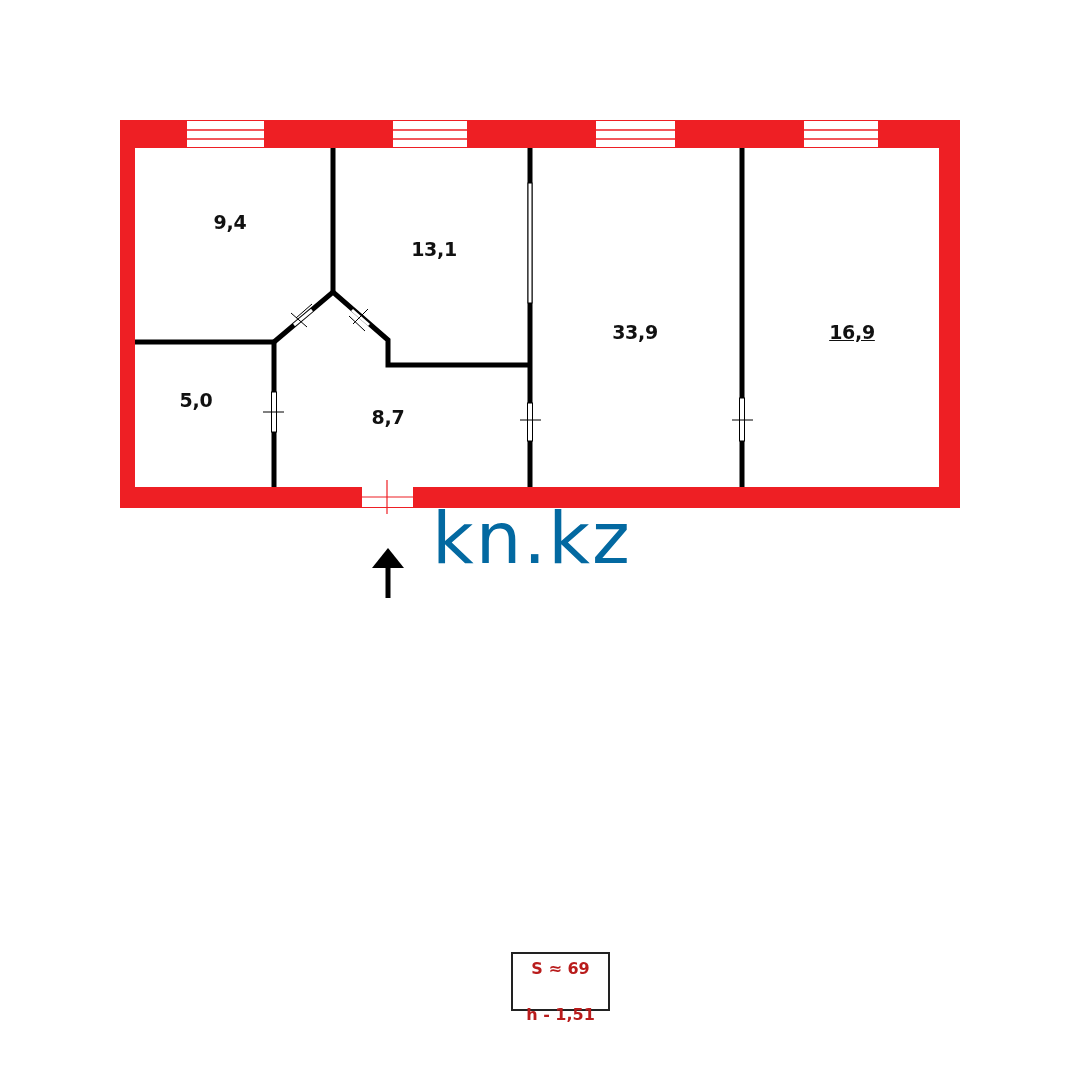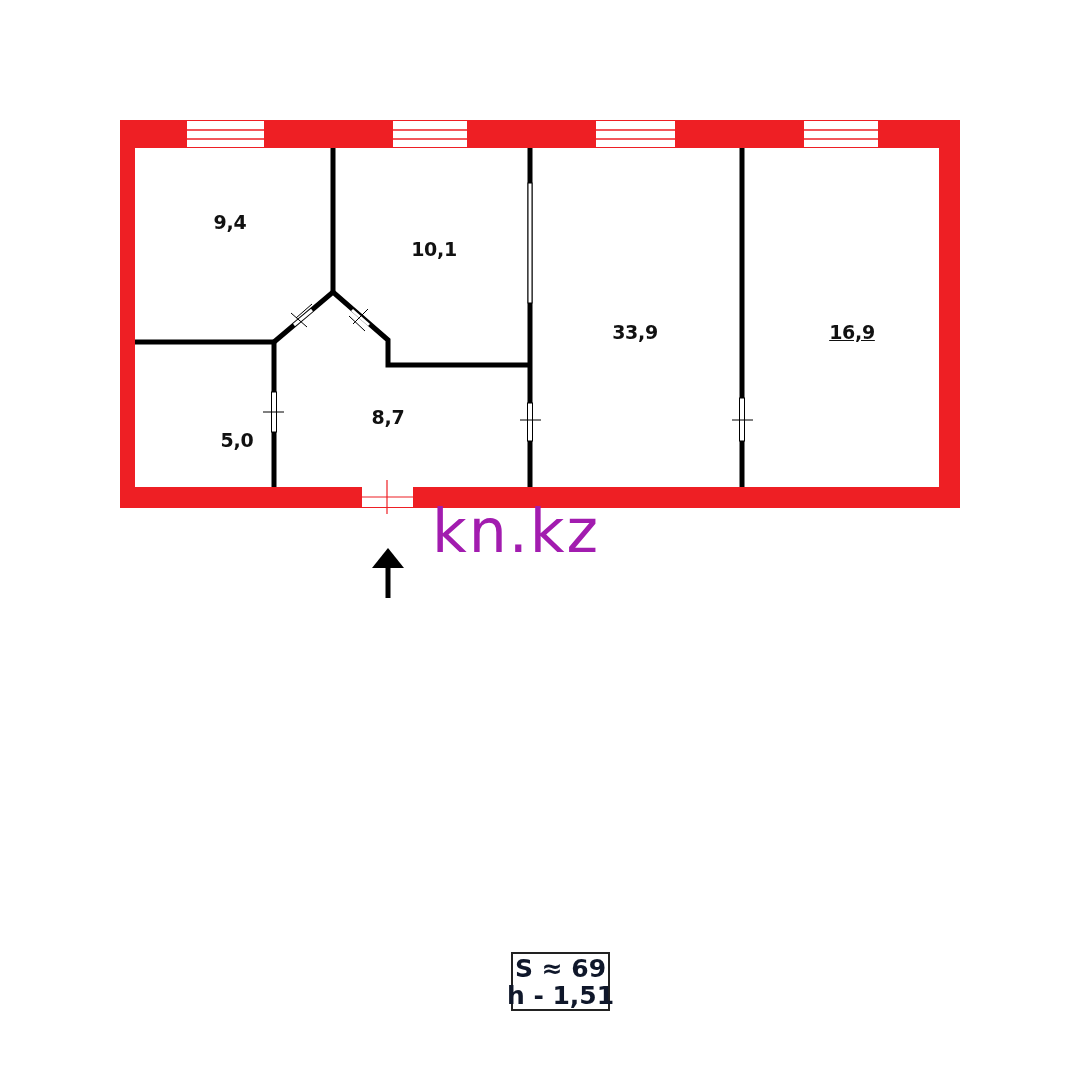--- a/index.html
+++ b/index.html
@@ -1,21 +1,21 @@
 <!DOCTYPE html>
 <html><head>
   <meta charset="utf-8">
   <style>
     html, body { margin: 0; padding: 0; background: #ffffff; }
     body { width: 1080px; height: 1080px; position: relative; overflow: hidden; font-family: "DejaVu Sans", sans-serif; }
     #plan { position: absolute; left: 0; top: 0; width: 1080px; height: 1080px; }
     .room-label { position: absolute; font-family: "DejaVu Sans", sans-serif; font-weight: bold; font-size: 19px; color: #111; transform: translate(-50%, -50%); white-space: nowrap; letter-spacing: -0.3px; }
-    .watermark { position: absolute; left: 432px; top: 496px; font-family: "DejaVu Sans", sans-serif; font-size: 60px; color: #a21caf; letter-spacing: 2px; }
+    .watermark { position: absolute; left: 432px; top: 496px; font-family: "DejaVu Sans", sans-serif; font-size: 72px; color: #0369a1; letter-spacing: 2px; }
     .info-box { position: absolute; left: 511px; top: 952px; width: 99px; height: 59px; border: 2px solid #222; box-sizing: border-box; background: #fff; display: flex; flex-direction: column; align-items: center; justify-content: center; }
-    .info-line { font-family: "DejaVu Sans", sans-serif; font-weight: bold; font-size: 25px; color: #0f172a; line-height: 27px; white-space: nowrap; }
+    .info-line { font-family: "DejaVu Sans", sans-serif; font-weight: bold; font-size: 16px; color: #b91c1c; line-height: 27px; white-space: nowrap; margin-top: 19px; }
   </style>
 </head>
 <body>
 
 <svg id="plan" viewBox="0 0 1080 1080" xmlns="http://www.w3.org/2000/svg">
 
   <g>
     <rect x="120" y="120" width="840" height="28" fill="#ee1f24"></rect>
     <rect x="120" y="487" width="840" height="21" fill="#ee1f24"></rect>
     <rect x="120" y="120" width="15" height="388" fill="#ee1f24"></rect>
@@ -93,22 +93,22 @@
 
   <g>
     <line x1="388" y1="566" x2="388" y2="598" stroke="#000" stroke-width="5"></line>
     <polygon points="372,568 388,548 404,568" fill="#000"></polygon>
   </g>
 </svg>
 
 <div class="watermark">kn.kz</div>
 
 <div class="room-label" style="left:230px; top:222px;text-align:right;">9,4</div>
-<div class="room-label" style="left:434px; top:249px;">10,1</div>
+<div class="room-label" style="left:434px; top:249px;">13,1</div>
 <div class="room-label" style="left:635px; top:332px;">33,9</div>
 <div class="room-label" style="left:852px; top:332px;text-decoration:underline;">16,9</div>
-<div class="room-label" style="left:196px; top:440px;margin-left:41px;">5,0</div>
+<div class="room-label" style="left:196px; top:400px;">5,0</div>
 <div class="room-label" style="left:380px; top:417px;margin-left:8px;">8,7</div>
 
 <div class="info-box">
   <div class="info-line">S ≈ 69</div>
   <div class="info-line">h - 1,51</div>
 </div>
 
 </body></html>

